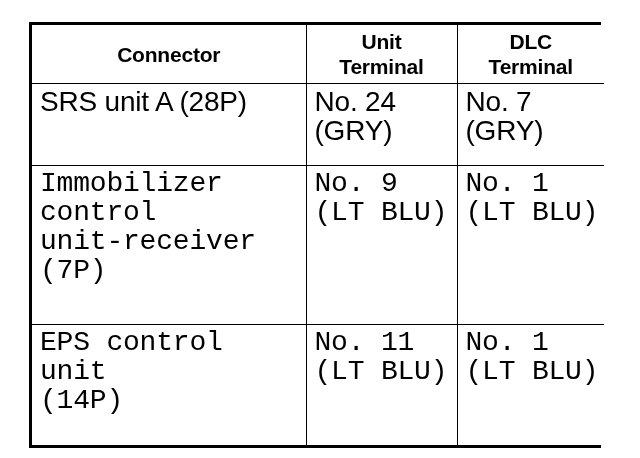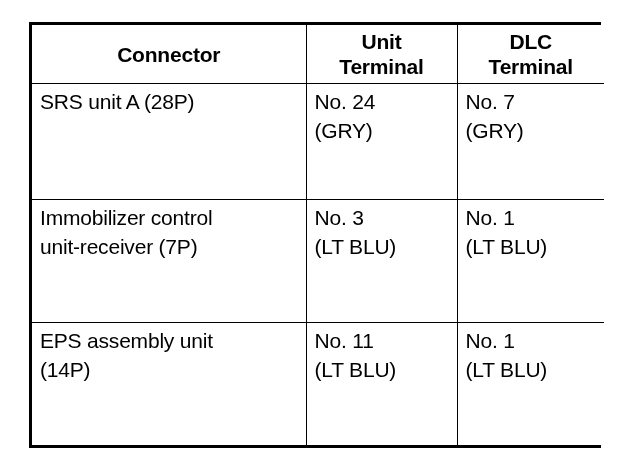--- a/index.html
+++ b/index.html
@@ -63,29 +63,29 @@
     display: block;
     font-weight: bold;
     font-size: 21px;
     line-height: 25px;
     letter-spacing: -0.2px;
     white-space: pre-line;
   }
 
   .cell-text {
     display: block;
-    font-size: 21px;
+    font-size: 28px;
     line-height: 29px;
     letter-spacing: -0.2px;
     padding: 3px 0 0 8px;
     white-space: pre-line;
   }
 
   table.conn-table tbody td { height: 57px; }
-  table.conn-table tbody tr.row-tall td { height: 65px; }
+  table.conn-table tbody tr.row-tall td { height: 65px; font-family: Liberation Mono, monospace; }
 </style>
 </head>
 <body>
 
 <div id="connector-table-wrap">
   <table class="conn-table">
     <colgroup>
       <col class="col-connector">
       <col class="col-unit">
       <col class="col-dlc">
@@ -118,31 +118,31 @@
           <span class="cell-text">No. 7
 (GRY)</span>
         </td>
       </tr>
       <tr class="row-tall">
         <td>
           <span class="cell-text">Immobilizer control
 unit-receiver (7P)</span>
         </td>
         <td>
-          <span class="cell-text">No. 3
+          <span class="cell-text">No. 9
 (LT BLU)</span>
         </td>
         <td>
           <span class="cell-text">No. 1
 (LT BLU)</span>
         </td>
       </tr>
       <tr class="row-tall">
         <td>
-          <span class="cell-text">EPS assembly unit
+          <span class="cell-text">EPS control unit
 (14P)</span>
         </td>
         <td>
           <span class="cell-text">No. 11
 (LT BLU)</span>
         </td>
         <td>
           <span class="cell-text">No. 1
 (LT BLU)</span>
         </td>

